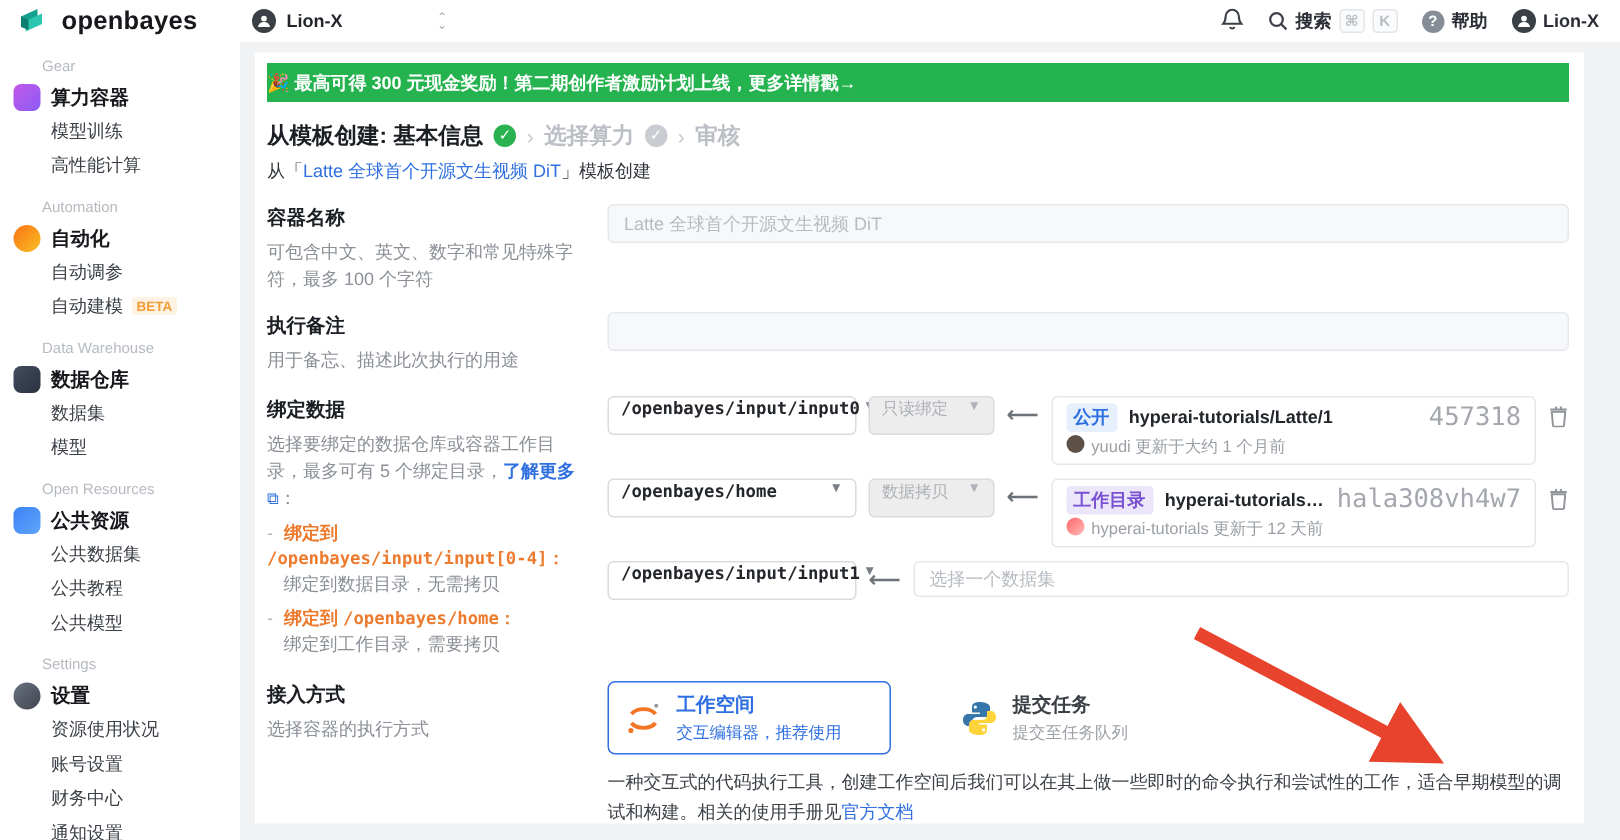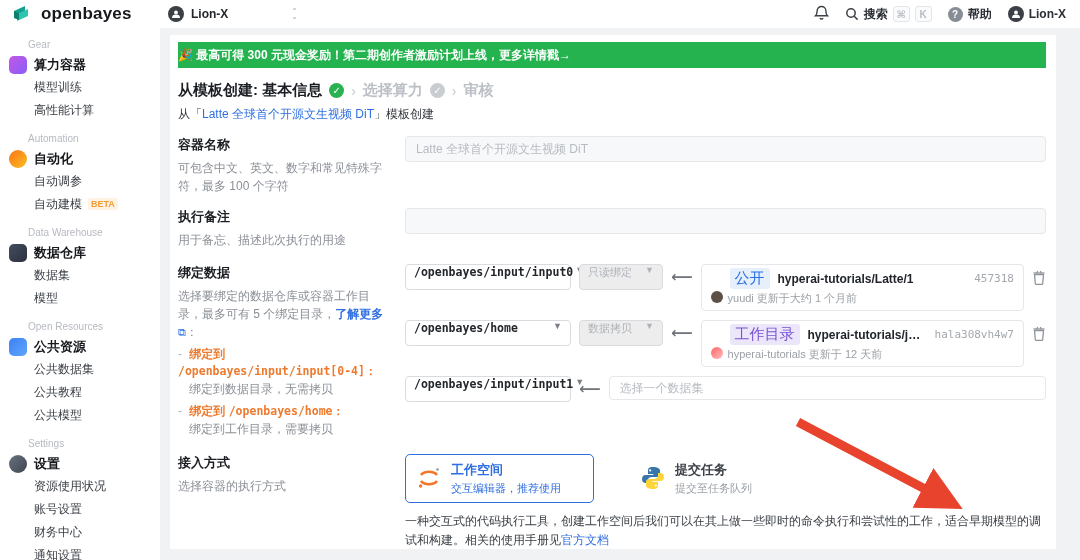--- a/index.html
+++ b/index.html
@@ -63,25 +63,25 @@
 
   .bind-row { display:flex; align-items:flex-start; gap:8px; margin-bottom:9px; }
   .fake-select { height:26px; border:1px solid #d9dbdf; border-radius:4px; background:#fff; display:flex; align-items:flex-start; gap:2px; padding:0 8px; cursor:pointer; }
   .path-select { width:166px; font-size:11.5px; font-weight:bold; justify-content:space-between; }
   .mode-select { width:84px; background:#ededee; color:#aeb2b8; font-size:11px; justify-content:space-between; }
   .chev { color:#7a7f86; font-size:9px; }
   .mode-select .chev { color:#aeb2b8; }
   .bind-arrow { color:#6d7278; font-size:15px; font-weight:bold; line-height:26px; flex:none; }
   .ds-card { flex:1; min-width:0; border:1px solid #e5e7ea; border-radius:4px; padding:3px 9px 4px; }
   .ds-line1 { display:flex; align-items:center; gap:8px; }
-  .badge { font-size:15px; font-weight:normal; padding:1px 5px; border-radius:3px; flex:none;margin-left:19px; }
+  .badge { font-size:12px; font-weight:bold; padding:1px 5px; border-radius:3px; flex:none; }
   .badge-blue { background:#e6effc; color:#2b6fe3; }
   .badge-purple { background:#ece6fa; color:#7a52d1; }
   .ds-title { font-size:12px; font-weight:bold; color:#22262b; white-space:nowrap; overflow:hidden; text-overflow:ellipsis; }
-  .ds-id { margin-left:auto; color:#a4a8ae; font-size:11px; flex:none; }
+  .ds-id { margin-left:auto; color:#a4a8ae; font-size:17px; flex:none; }
   .ds-meta { display:flex; align-items:flex-start; gap:5px; margin-top:2px; color:#9ba0a6; font-size:11px; }
   .meta-avatar { width:12px; height:12px; border-radius:50%; flex:none; }
   .trash { flex:none; margin-top:6px; cursor:pointer; }
   .ds-input { flex:1; height:24px; }
 
   
   .access-cards { display:flex; gap:46px; align-items:flex-start; }
   .acc-card { display:flex; align-items:center; gap:9px; cursor:pointer; }
   .acc-selected { border:1.5px solid #2f6fe0; border-radius:5px; padding:6px 32px 6px 10px; }
   .acc-plain { padding:7px 0; }

